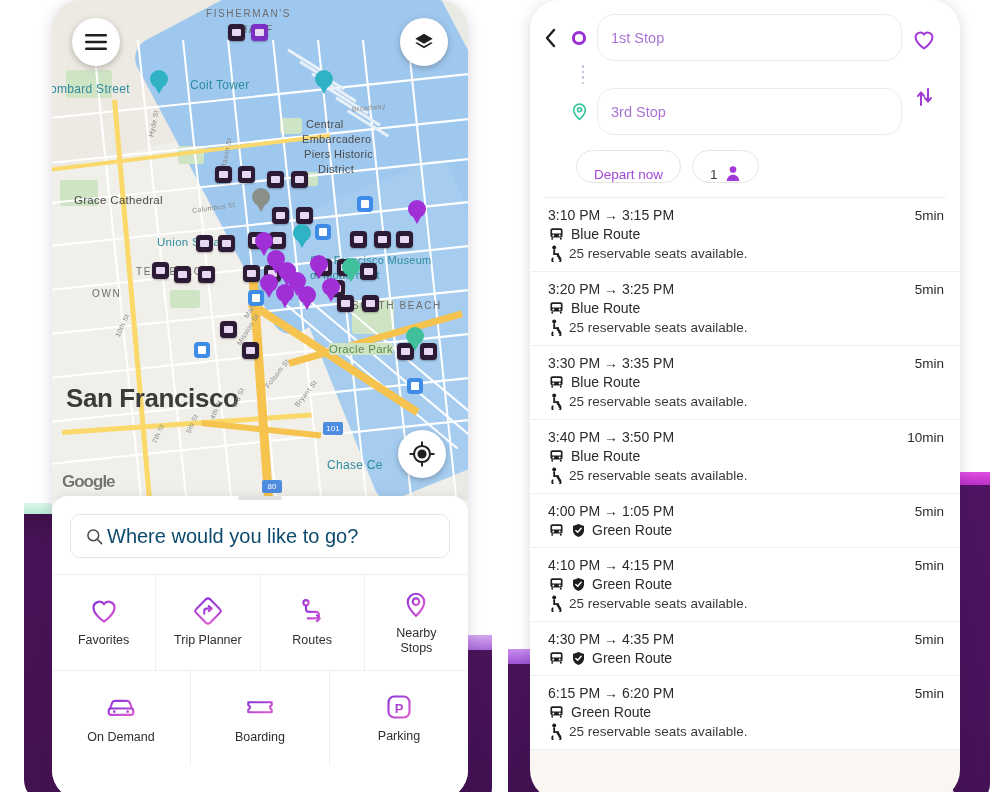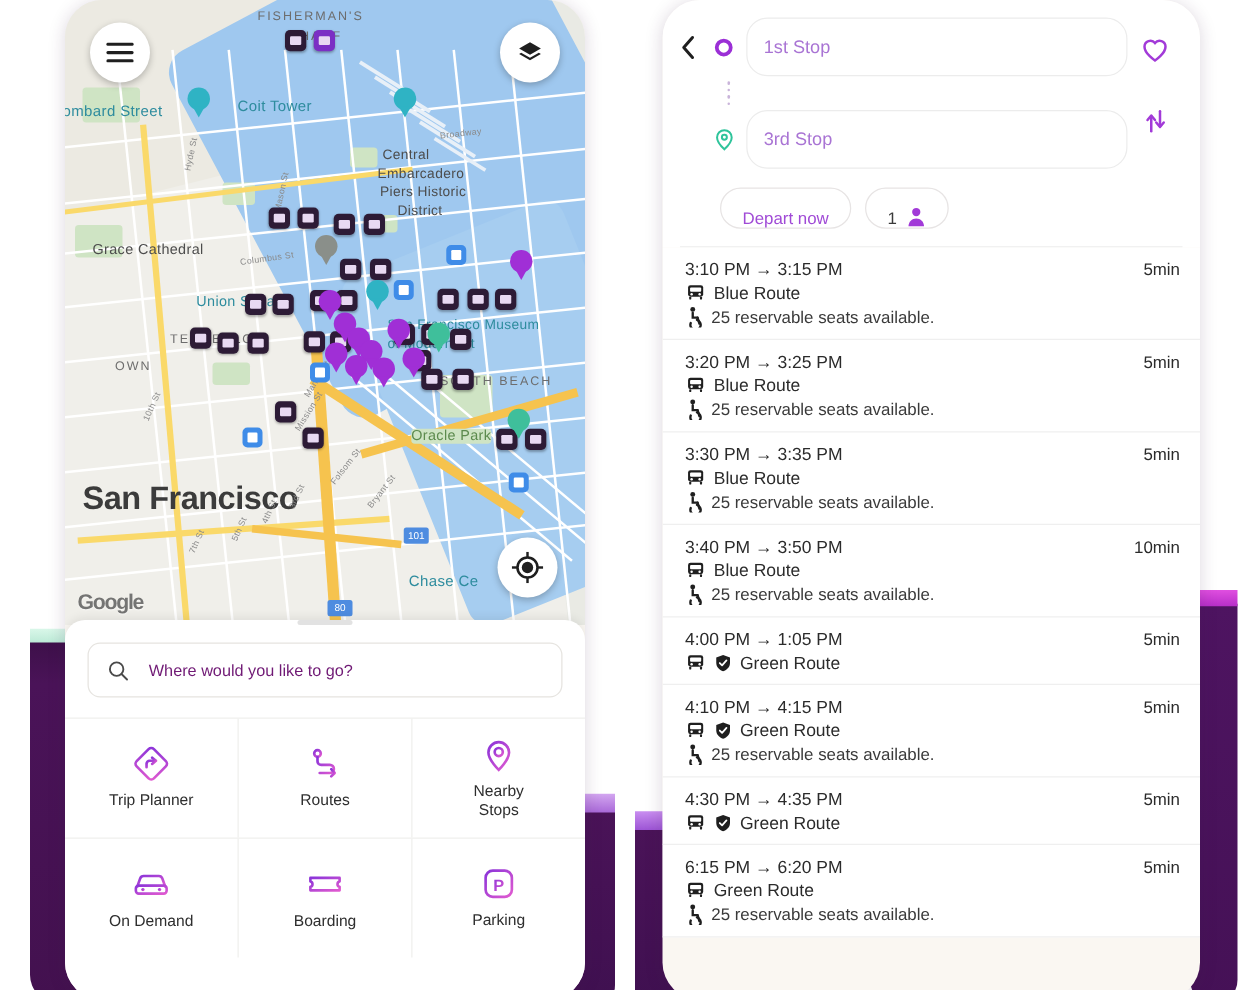--- a/index.html
+++ b/index.html
@@ -124,21 +124,21 @@
   
   .sheet { position:relative; background:#ffffff; height:300px;
            border-top-left-radius:16px; border-top-right-radius:16px;
            margin-top:-12px; box-shadow:0 -2px 8px rgba(0,0,0,.07); }
   .grabber { width:44px;height:4px;background:#e2e2e2;border-radius:2px;
              margin:8px auto 0; }
   .searchbar {
     margin:14px 18px 0; height:44px; border:1px solid #e6e4e0; border-radius:10px;
     display:flex; align-items:center; padding:0 14px; background:#fff;
   }
-  .searchbar span.ph { font-size:13px; color:#701a75; margin-left:15px; }
+  .searchbar span.ph { font-size:20px; color:#0c4a6e; margin-left:3px; }
 
   .grid { margin-top:16px; border-top:1px solid #f0efed; }
   .grid-row { display:flex; }
   .grid-row + .grid-row { border-top:1px solid #f0efed; }
   .cell { flex:1; height:95px; display:flex; flex-direction:column;
           align-items:center; justify-content:center; gap:7px; cursor:pointer; }
   .cell + .cell { border-left:1px solid #f0efed; }
   .cell .lbl { font-size:12.5px; color:#2e2e2e; text-align:center; line-height:1.22; }
 
   
@@ -487,20 +487,32 @@
           <line x1="15.4" y1="15.4" x2="21" y2="21" stroke="#4a4a4a" stroke-width="1.9" stroke-linecap="round"></line>
         </svg>
         <span class="ph">Where would you like to go?</span>
       </div>
 
       <div class="grid">
         <div class="grid-row">
           <div class="cell">
             <svg width="30" height="30" viewBox="0 0 24 24">
               <defs>
+                  <linearGradient id="gp1" x1="0" y1="0" x2="1" y2="1">
+                <stop offset="0" stop-color="#8b34d9"></stop>
+                    <stop offset="1" stop-color="#e05ad0"></stop>
+                  </linearGradient>
+                </defs>
+              <path d="M12 20.4S3.6 14.9 3.6 9.3A4.7 4.7 0 0 1 12 6.4a4.7 4.7 0 0 1 8.4 2.9c0 5.6-8.4 11.1-8.4 11.1z" fill="none" stroke="url(#gp1)" stroke-width="1.8"></path>
+            </svg>
+            <div class="lbl">Favorites</div>
+          </div>
+          <div class="cell">
+            <svg width="30" height="30" viewBox="0 0 24 24">
+              <defs>
                   <linearGradient id="gp2" x1="0" y1="0" x2="1" y2="1">
                 <stop offset="0" stop-color="#8b34d9"></stop>
                     <stop offset="1" stop-color="#e05ad0"></stop>
                   </linearGradient>
                 </defs>
               <rect x="4.2" y="4.2" width="15.6" height="15.6" rx="2.4" transform="rotate(45 12 12)" fill="none" stroke="url(#gp2)" stroke-width="1.7"></rect>
               <path d="M9 14.2v-2.1a2 2 0 0 1 2-2h3.6" fill="none" stroke="url(#gp2)" stroke-width="1.7" stroke-linecap="round"></path>
               <path d="M12.6 8.1 15 10.1l-2.4 2" fill="none" stroke="url(#gp2)" stroke-width="1.7" stroke-linecap="round" stroke-linejoin="round"></path>
             </svg>
             <div class="lbl">Trip Planner</div>

